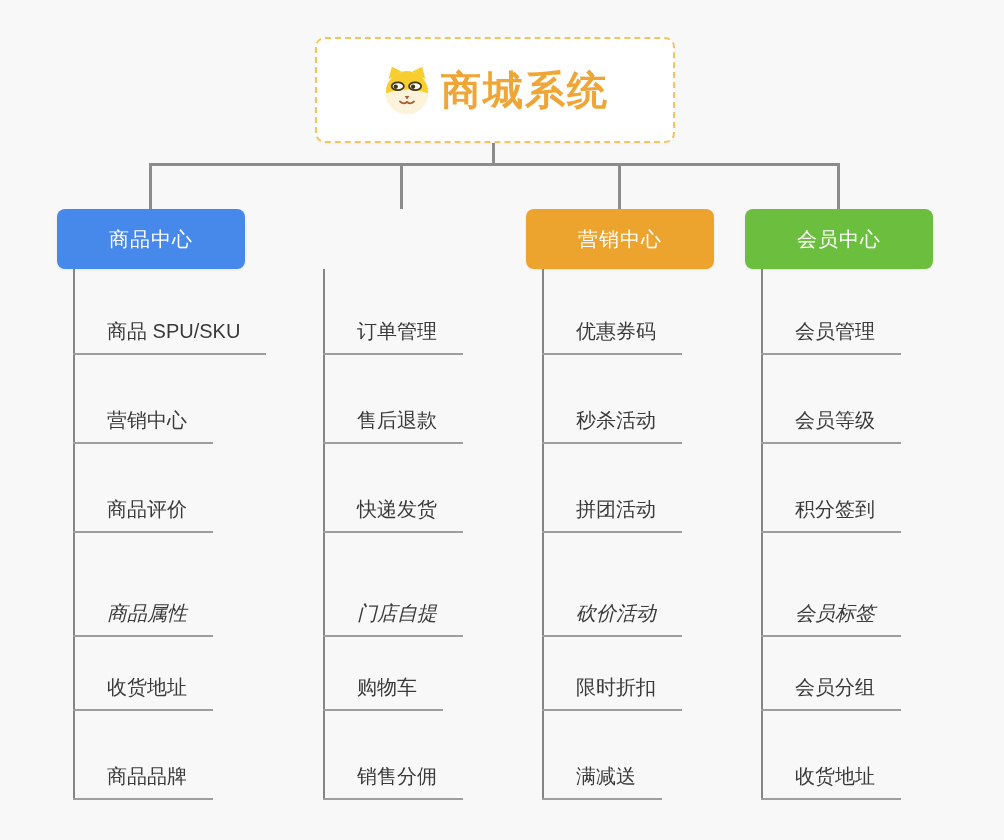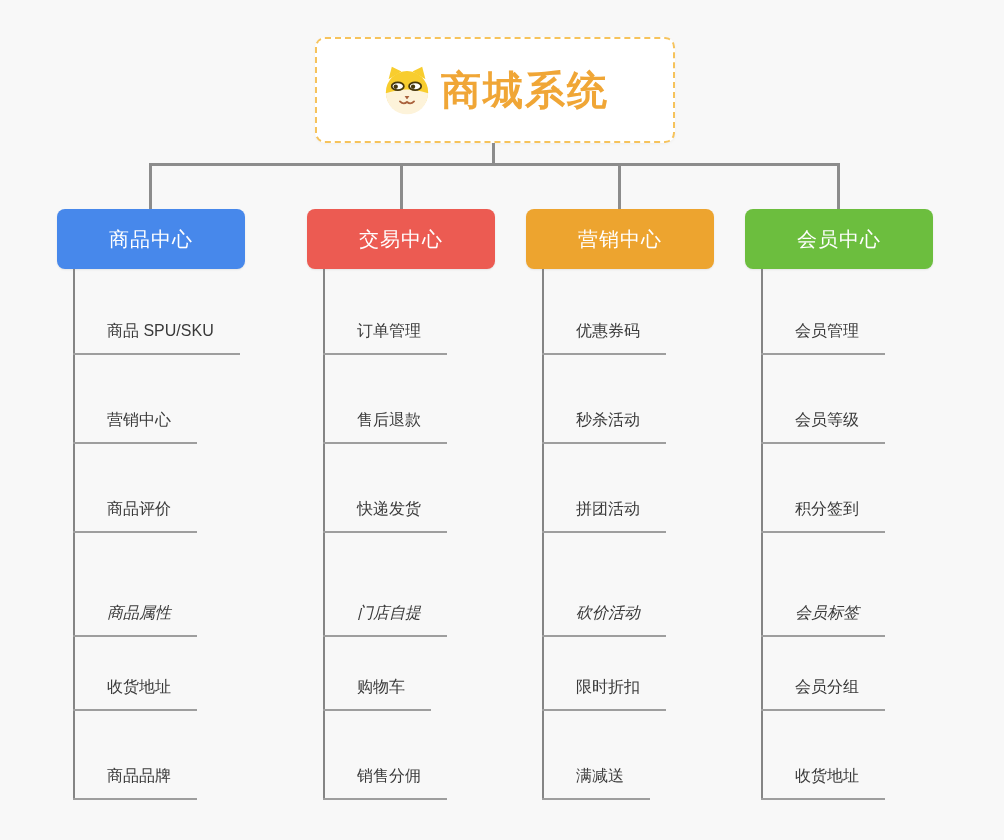--- a/index.html
+++ b/index.html
@@ -65,21 +65,21 @@
   .trunk {
     position:absolute; left:16px; top:269px;
     width:2px; height:531px;
     background:#858585;
   }
 
   .leaf {
     position:absolute; left:16px;
     padding:0 26px 8px 34px;
     border-bottom:2px solid #9e9e9e;
-    font-size:16px;
+    font-size:20px;
     line-height:28px;
     color:#3a3a3a;
     white-space:nowrap;
   }
   .leaf.r0 { top:317px; }
   .leaf.r1 { top:406px; }
   .leaf.r2 { top:495px; }
   .leaf.r3 { top:599px;font-style:italic; }
   .leaf.r4 { top:673px; }
   .leaf.r5 { top:762px; }
@@ -123,21 +123,20 @@
     <div class="trunk"></div>
     <div class="leaf r0">商品 SPU/SKU</div>
     <div class="leaf r1">营销中心</div>
     <div class="leaf r2">商品评价</div>
     <div class="leaf r3">商品属性</div>
     <div class="leaf r4">收货地址</div>
     <div class="leaf r5">商品品牌</div>
   </div>
 
   <div class="column c2">
-    <div class="branch-node" style="background-color: rgb(236, 91, 82);">交易中心</div>
     <div class="trunk"></div>
     <div class="leaf r0">订单管理</div>
     <div class="leaf r1">售后退款</div>
     <div class="leaf r2">快递发货</div>
     <div class="leaf r3">门店自提</div>
     <div class="leaf r4">购物车</div>
     <div class="leaf r5">销售分佣</div>
   </div>
 
   <div class="column c3">

